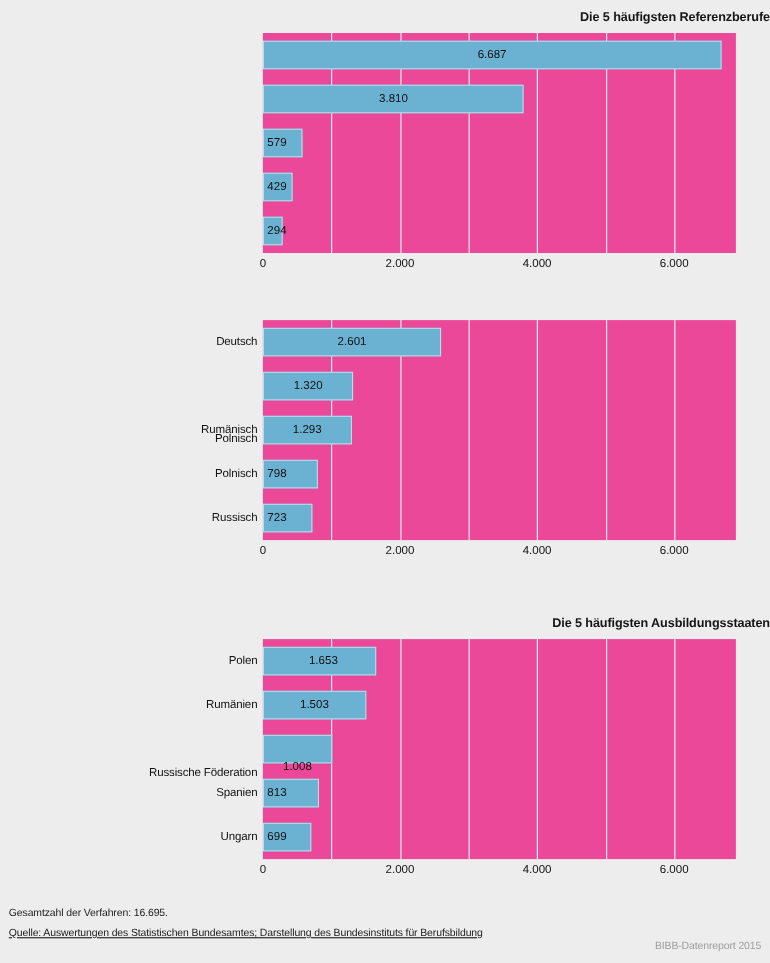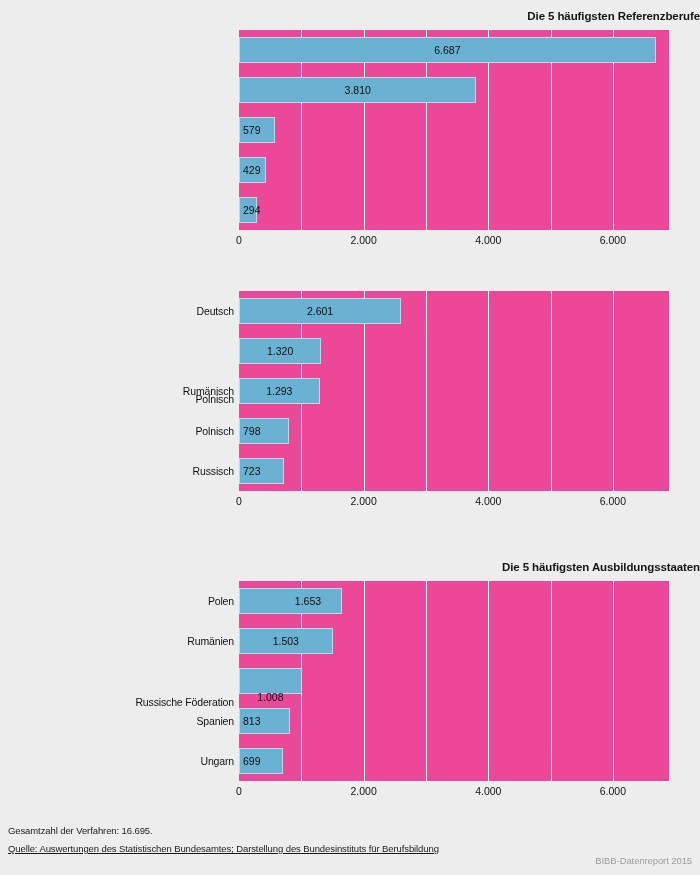--- a/index.html
+++ b/index.html
@@ -224,21 +224,21 @@
           <div class="label-cell" style="top: 173px;">Ungarn</div>
         </div>
       <div class="plot-area">
           <div class="gridline" style="left: 62.3188px;"></div>
           <div class="gridline major" style="left: 124.638px;"></div>
           <div class="gridline" style="left: 186.957px;"></div>
           <div class="gridline major" style="left: 249.275px;"></div>
           <div class="gridline" style="left: 311.594px;"></div>
           <div class="gridline major" style="left: 373.913px;"></div>
           <div class="bar" style="left: 0px; top: 7px; width: 103.013px; height: 26px; background: rgb(107, 177, 210);"></div>
-          <div class="bar-value" style="top: 15px; left: 69px; transform: translateX(-50%);">1.653</div>
+          <div class="bar-value" style="top: 15px; left: 55px; transform: translateX(-50%);">1.653</div>
           <div class="bar" style="left: 0px; top: 47px; width: 93.6652px; height: 26px; background: rgb(107, 177, 210);"></div>
           <div class="bar-value" style="top: 55px; left: 46.8326px; transform: translateX(-50%);">1.503</div>
           <div class="bar" style="left: 0px; top: 87px; width: 62.8174px; height: 26px; background: rgb(107, 177, 210);"></div>
           <div class="bar-value" style="top: 95px; left: 31.4087px; transform: translateX(-50%); margin-top: 16px;">1.008</div>
           <div class="bar" style="left: 0px; top: 127px; width: 50.6652px; height: 26px; background: rgb(107, 177, 210);"></div>
           <div class="bar-value" style="top: 135px; left: 4px;">813</div>
           <div class="bar" style="left: 0px; top: 167px; width: 43.5609px; height: 26px; background: rgb(107, 177, 210);"></div>
           <div class="bar-value" style="top: 175px; left: 4px;">699</div>
         </div>
       <div class="axis">

